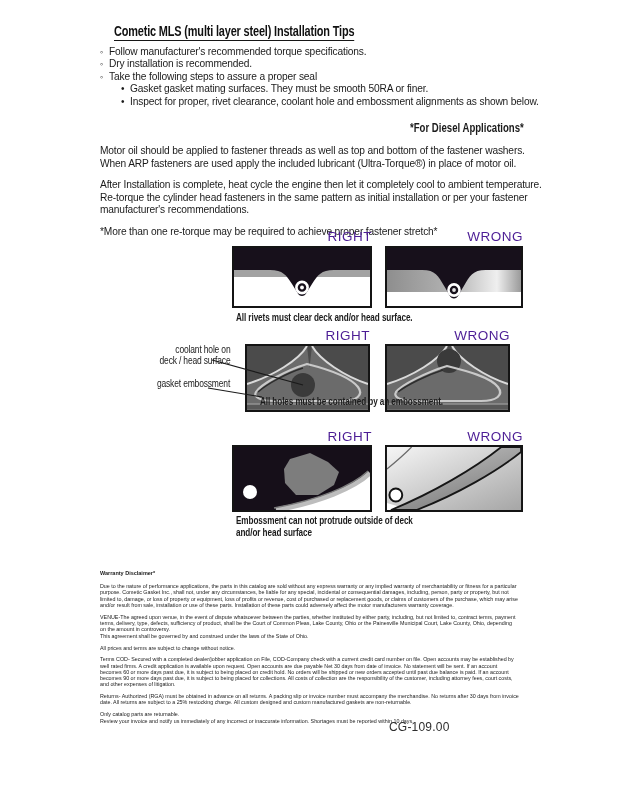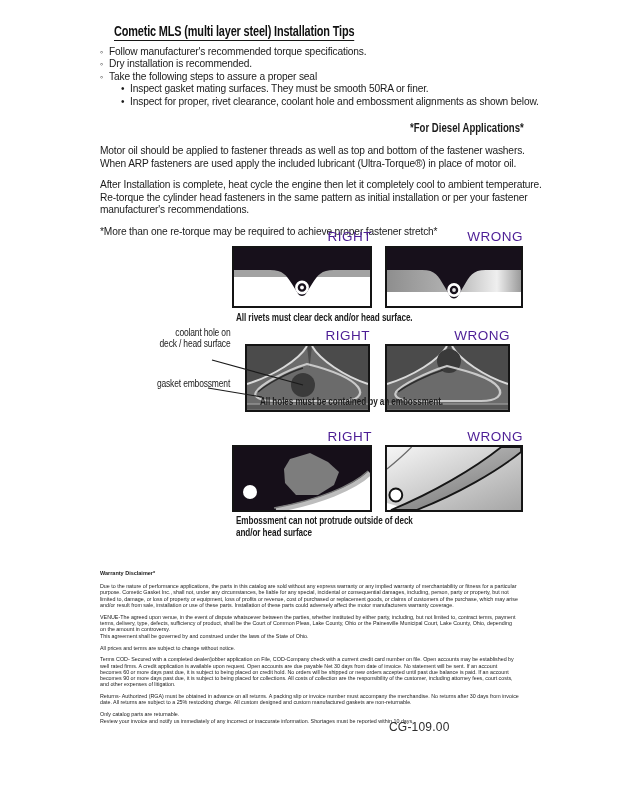--- a/index.html
+++ b/index.html
@@ -59,21 +59,21 @@
       <div class="b-row">
         <span class="mark">◦</span>
         <span>Dry installation is recommended.</span>
       </div>
       <div class="b-row">
         <span class="mark">◦</span>
         <span>Take the following steps to assure a proper seal</span>
       </div>
       <div class="b-row lvl2">
         <span class="mark">•</span>
-        <span>Inspect gasket mating surfaces.  They must be smooth 50RA or finer.</span>
+        <span>Gasket gasket mating surfaces.  They must be smooth 50RA or finer.</span>
       </div>
       <div class="b-row lvl2">
         <span class="mark">•</span>
         <span>Inspect for proper, rivet clearance, coolant hole and embossment alignments as shown below.</span>
       </div>
     </div>
 
     <div class="diesel-h">
       <span class="cond80">*For Diesel Applications*</span>
     </div>
@@ -113,21 +113,21 @@
     <rect x="1" y="1" width="138" height="60" fill="none" stroke="#141414" stroke-width="2"></rect>
   </svg>
 
   <div class="caption" style="left:236px; top:312px;">
     <span class="cond80">All rivets must clear deck and/or head surface.</span>
   </div>
 
   <div class="dlabel" style="left:245px; top:328px; width:125px;">RIGHT</div>
   <div class="dlabel" style="left:385px; top:328px; width:125px;">WRONG</div>
 
-  <div class="callout" style="top:328px;">
+  <div class="callout" style="top:345px;">
     <span><span>coolant hole on</span><br><span>deck / head surface</span></span>
   </div>
   <div class="callout" style="top:379px;">
     <span>gasket embossment</span>
   </div>
 
   <svg class="panel" style="left:245px; top:344px;" width="125" height="68" viewBox="0 0 125 68" preserveAspectRatio="none">
     <rect width="125" height="68" fill="#6b6b6b"></rect>
     <path d="M2,2 H62 C54,16 28,32 2,40 Z" fill="#4b4b4b"></path>
     <path d="M123,2 H67 C75,16 99,32 123,40 Z" fill="#4b4b4b"></path>

